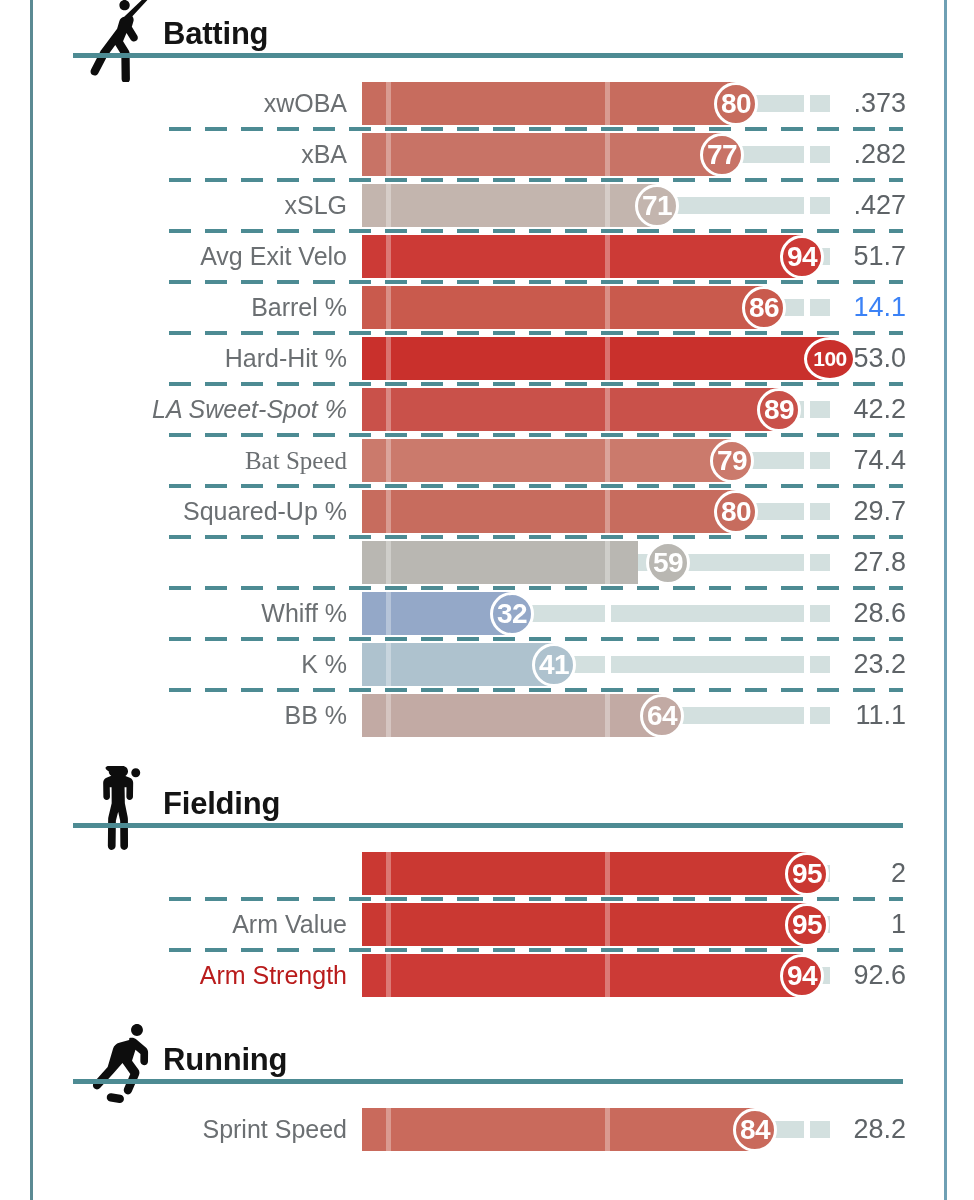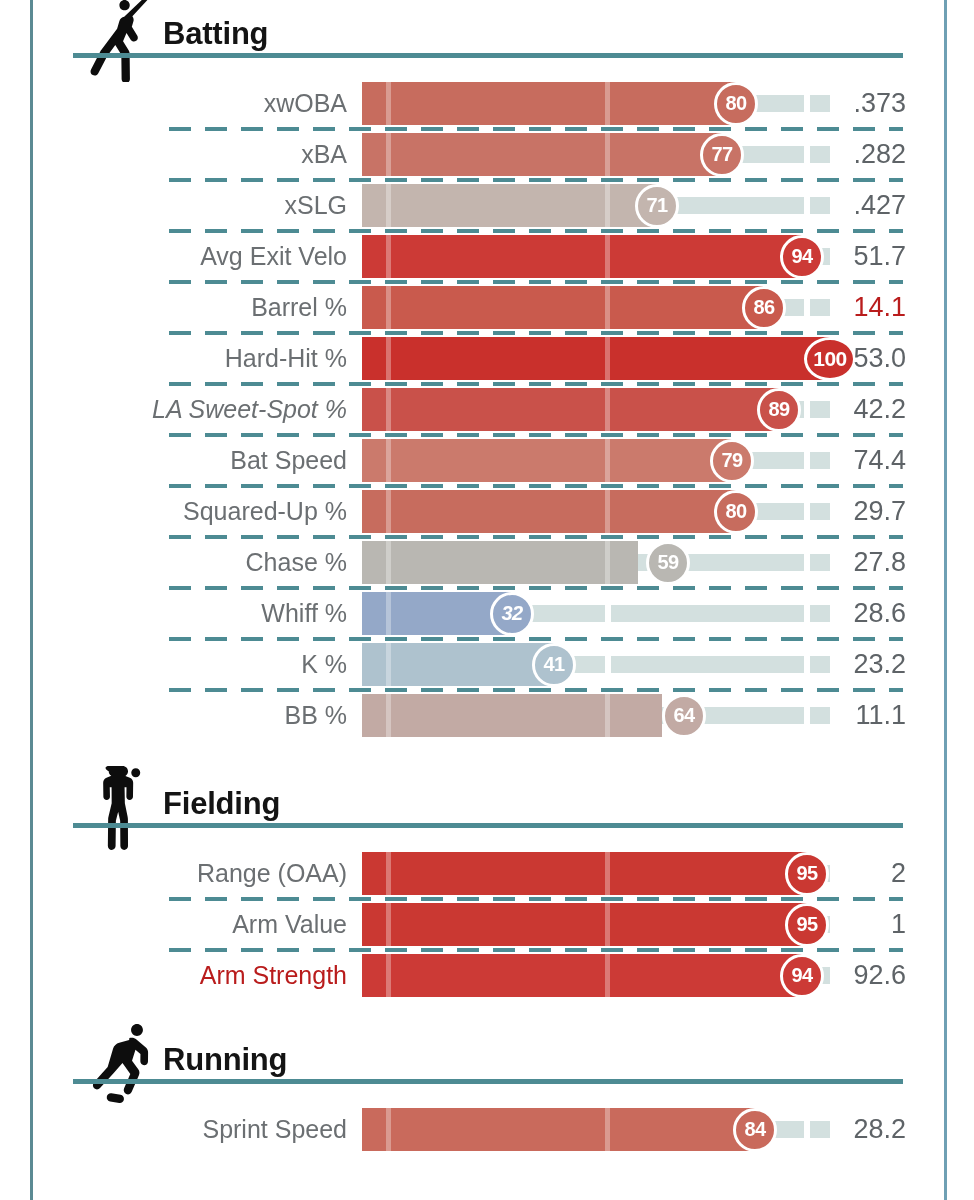--- a/index.html
+++ b/index.html
@@ -68,21 +68,21 @@
   .bar-tick{
     position:absolute;top:0;height:43px;width:5px;
     background:rgba(255,255,255,.32);
   }
   .bubble{
     position:absolute;top:50%;transform:translate(-50%,-50%);
     width:44px;height:44px;border-radius:50%;
     border:3px solid #ffffff;
     box-sizing:border-box;
     display:flex;align-items:center;justify-content:center;
-    color:#ffffff;font-size:20px;font-weight:bold;
+    color:#ffffff;font-size:28px;font-weight:bold;
     letter-spacing:-0.5px;
   }
   .bubble.wide{width:52px;font-size:21px;}
   .value{
     position:absolute;left:848px;top:0;height:51px;width:58px;
     display:flex;align-items:center;justify-content:flex-end;
     font-size:27px;color:#5e6367;
   }
   .dash{
     position:absolute;left:169px;width:734px;height:4px;
@@ -174,21 +174,21 @@
             <div class="track-thin" style="background: rgb(211, 224, 223);">
               <div class="ttick" style="left: 117px;"></div>
               <div class="ttick" style="left: 243px;"></div>
               <div class="ttick" style="left: 442px;"></div>
             </div>
             <div class="bar" style="width: 402px; background: rgb(201, 90, 77);">
               <div class="bar-tick" style="left: 24px;"></div>
               <div class="bar-tick" style="left: 243px;"></div>
             </div>
             <div class="bubble" style="left: 764px; background: rgb(201, 90, 77);">86</div>
-            <div class="value" style="color: #b91c1c; text-align: right;">14.1</div>
+            <div class="value" style="color: #3b82f6; text-align: right;">14.1</div>
           </div>
           <div class="row">
             <div class="dash" style="top: -2px;"></div>
             <div class="row-label" style="color: rgb(107, 111, 114);">Hard-Hit %</div>
             <div class="track-thin" style="background: rgb(211, 224, 223);">
               <div class="ttick" style="left: 117px;"></div>
               <div class="ttick" style="left: 243px;"></div>
               <div class="ttick" style="left: 442px;"></div>
             </div>
             <div class="bar" style="width: 468px; background: rgb(201, 48, 44);">
@@ -208,21 +208,21 @@
             </div>
             <div class="bar" style="width: 417px; background: rgb(201, 81, 74);">
               <div class="bar-tick" style="left: 24px;"></div>
               <div class="bar-tick" style="left: 243px;"></div>
             </div>
             <div class="bubble" style="left: 779px; background: rgb(201, 81, 74);">89</div>
             <div class="value" style="color: rgb(94, 99, 103);">42.2</div>
           </div>
           <div class="row">
             <div class="dash" style="top: -2px;"></div>
-            <div class="row-label" style="color: rgb(107, 111, 114);">Bat Speed</div>
+            <div class="row-label" style="color: rgb(107, 111, 114); font-family: Liberation Serif, serif;">Bat Speed</div>
             <div class="track-thin" style="background: rgb(211, 224, 223);">
               <div class="ttick" style="left: 117px;"></div>
               <div class="ttick" style="left: 243px;"></div>
               <div class="ttick" style="left: 442px;"></div>
             </div>
             <div class="bar" style="width: 370px; background: rgb(203, 122, 108);">
               <div class="bar-tick" style="left: 24px;"></div>
               <div class="bar-tick" style="left: 243px;"></div>
             </div>
             <div class="bubble" style="left: 732px; background: rgb(203, 122, 108);">79</div>
@@ -238,21 +238,20 @@
             </div>
             <div class="bar" style="width: 374px; background: rgb(199, 108, 94);">
               <div class="bar-tick" style="left: 24px;"></div>
               <div class="bar-tick" style="left: 243px;"></div>
             </div>
             <div class="bubble" style="left: 736px; background: rgb(199, 108, 94);">80</div>
             <div class="value" style="color: rgb(94, 99, 103);">29.7</div>
           </div>
           <div class="row">
             <div class="dash" style="top: -2px;"></div>
-            <div class="row-label" style="color: rgb(107, 111, 114);">Chase %</div>
             <div class="track-thin" style="background: rgb(211, 224, 223);">
               <div class="ttick" style="left: 117px;"></div>
               <div class="ttick" style="left: 243px;"></div>
               <div class="ttick" style="left: 442px;"></div>
             </div>
             <div class="bar" style="width: 276px; background: rgb(185, 183, 178);">
               <div class="bar-tick" style="left: 24px;"></div>
               <div class="bar-tick" style="left: 243px;"></div>
             </div>
             <div class="bubble" style="left: 668px; background: rgb(185, 183, 178);">59</div>
@@ -262,21 +261,21 @@
             <div class="dash" style="top: -2px;"></div>
             <div class="row-label" style="color: rgb(107, 111, 114);">Whiff %</div>
             <div class="track-thin" style="background: rgb(211, 224, 223);">
               <div class="ttick" style="left: 117px;"></div>
               <div class="ttick" style="left: 243px;"></div>
               <div class="ttick" style="left: 442px;"></div>
             </div>
             <div class="bar" style="width: 150px; background: rgb(148, 168, 200);">
               <div class="bar-tick" style="left: 24px;"></div>
             </div>
-            <div class="bubble" style="left: 512px; background: rgb(148, 168, 200); font-style: italic;">32</div>
+            <div class="bubble" style="left: 512px; background: rgb(148, 168, 200);">32</div>
             <div class="value" style="color: rgb(94, 99, 103);">28.6</div>
           </div>
           <div class="row">
             <div class="dash" style="top: -2px;"></div>
             <div class="row-label" style="color: rgb(107, 111, 114);">K %</div>
             <div class="track-thin" style="background: rgb(211, 224, 223);">
               <div class="ttick" style="left: 117px;"></div>
               <div class="ttick" style="left: 243px;"></div>
               <div class="ttick" style="left: 442px;"></div>
             </div>
@@ -291,38 +290,37 @@
             <div class="row-label" style="color: rgb(107, 111, 114);">BB %</div>
             <div class="track-thin" style="background: rgb(211, 224, 223);">
               <div class="ttick" style="left: 117px;"></div>
               <div class="ttick" style="left: 243px;"></div>
               <div class="ttick" style="left: 442px;"></div>
             </div>
             <div class="bar" style="width: 300px; background: rgb(194, 170, 164);">
               <div class="bar-tick" style="left: 24px;"></div>
               <div class="bar-tick" style="left: 243px;"></div>
             </div>
-            <div class="bubble" style="left: 684px; background: rgb(194, 170, 164);">64</div>
+            <div class="bubble" style="left: 662px; background: rgb(194, 170, 164);">64</div>
             <div class="value" style="color: rgb(94, 99, 103);">11.1</div>
           </div>
         </div>
       </div>
       <div class="section" style="top: 770px;">
         <div class="section-head">
           <div class="section-icon">
 <svg viewBox="0 0 72 90" xmlns="http://www.w3.org/2000/svg" aria-hidden="true">
   <path fill="#0d0d0d" d="M34.6 0c3.1 0 5.6 2.5 5.6 5.6 0 2-1.1 3.8-2.7 4.8l4.6 1.9c2.2.9 3.5 3 3.5 5.3l-.2 14.6c0 1.9-1.6 3.4-3.5 3.4-1.9 0-3.4-1.6-3.4-3.5l.1-9.9-2 .1.3 16.8 2.9 13.9c.2 1 .3 2 .3 3l.1 27.7c0 2.3-1.8 4.1-4 4.1s-4-1.8-4-4.1l-.2-26.3-2.1-9.6-2.4 9.6-.3 26.3c0 2.3-1.9 4.1-4.1 4.1-2.2 0-4-1.9-4-4.2l.3-27.7c0-1 .1-2 .4-3l3.3-13.8-.1-16.9-1.9.1.2 9.8c0 1.9-1.5 3.5-3.4 3.5-1.9 0-3.5-1.5-3.5-3.4l-.2-14.6c0-2.3 1.3-4.4 3.5-5.3l5-2c-1.6-1-2.7-2.8-2.7-4.8C14.4 2.5 16.9 0 20 0h14.6zM48.3 2.3c2.6 0 4.7 2.1 4.7 4.7S50.9 11.7 48.3 11.7 43.6 9.6 43.6 7s2.1-4.7 4.7-4.7z"></path>
 </svg>
 </div>
           <div class="section-title">Fielding</div>
           <div class="section-rule" style="background: rgb(77, 139, 147);"></div>
         </div>
         <div class="rows">
           <div class="row">
-            <div class="row-label" style="color: rgb(107, 111, 114);">Range (OAA)</div>
             <div class="track-thin" style="background: rgb(211, 224, 223);">
               <div class="ttick" style="left: 117px;"></div>
               <div class="ttick" style="left: 243px;"></div>
               <div class="ttick" style="left: 442px;"></div>
             </div>
             <div class="bar" style="width: 445px; background: rgb(202, 56, 50);">
               <div class="bar-tick" style="left: 24px;"></div>
               <div class="bar-tick" style="left: 243px;"></div>
             </div>
             <div class="bubble" style="left: 807px; background: rgb(202, 56, 50);">95</div>

